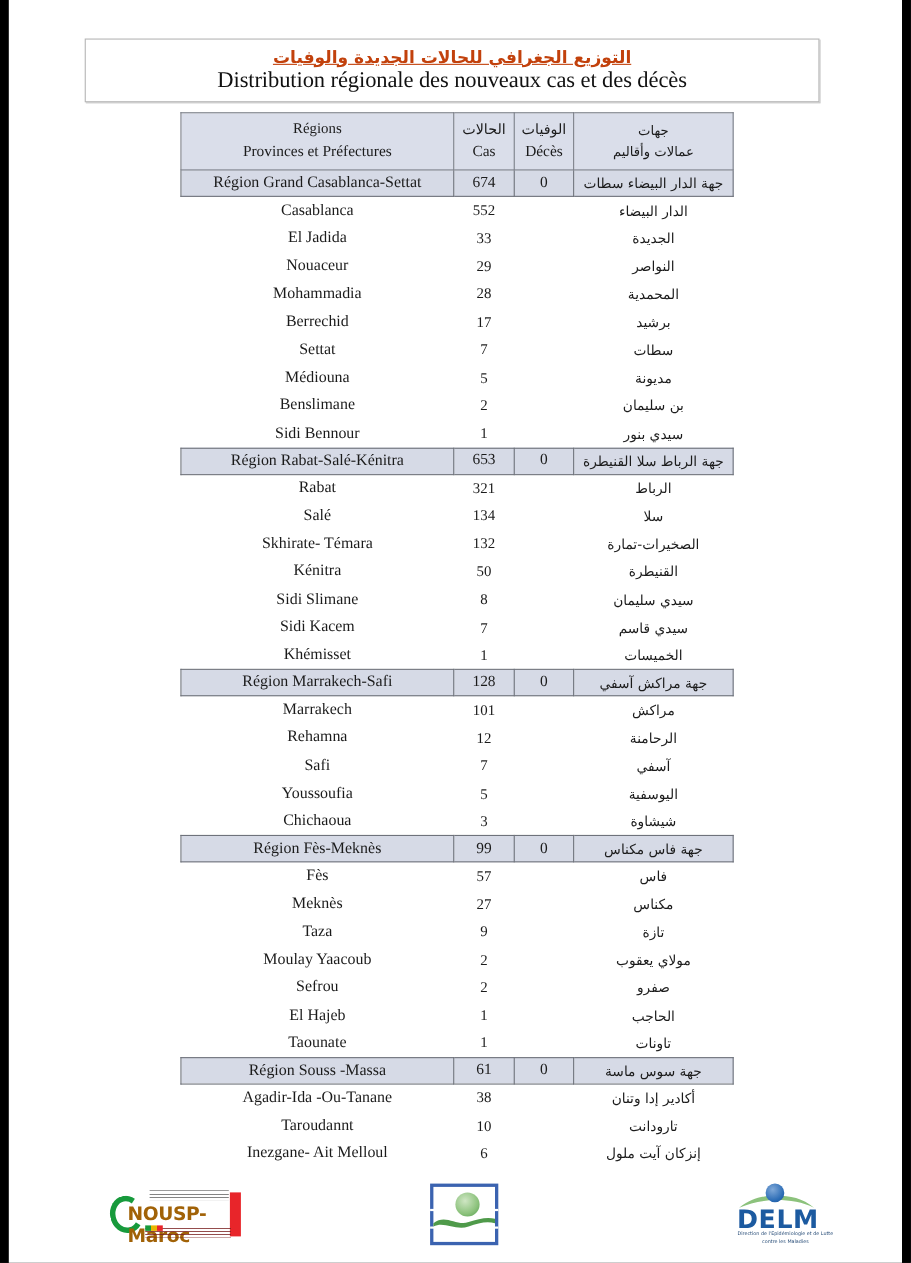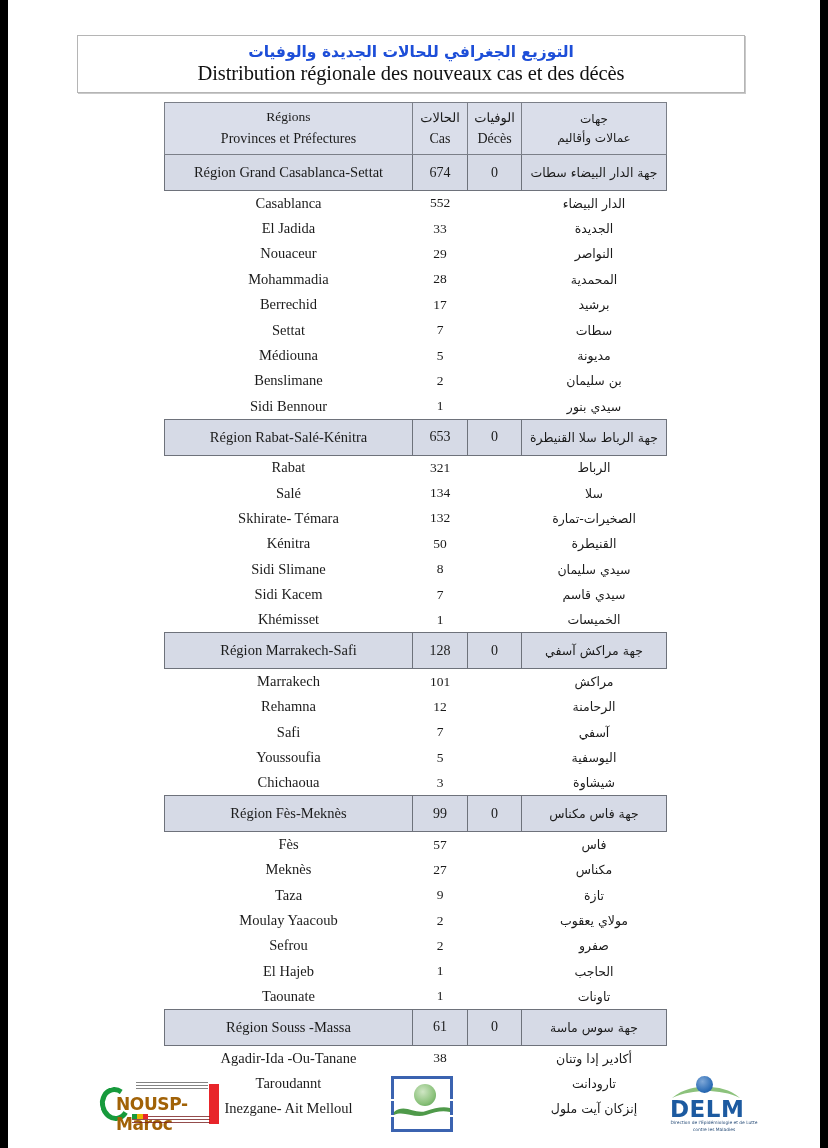--- a/index.html
+++ b/index.html
@@ -27,24 +27,25 @@
     box-shadow: 1px 1px 0 0 #c9c9c9;
     display: flex;
     flex-direction: column;
     align-items: center;
     justify-content: center;
   }
   #title-ar {
     font-family: "DejaVu Sans", sans-serif;
     font-size: 15.5px;
     font-weight: bold;
-    color: #1d4ed8;
+    color: #c2410c;
     direction: rtl;
     line-height: 1.25;
     margin-bottom: 0;
+    text-decoration: underline;
   }
   #title-fr {
     font-family: "Liberation Serif", serif;
     font-size: 20.5px;
     font-weight: normal;
     color: #111111;
     line-height: 1.15;
     letter-spacing: -0.1px;
   }
 
@@ -80,21 +81,21 @@
   }
   .hdr-line1 { font-size: 13.5px; line-height: 1.55; display: block; }
   .hdr-line2 { font-size: 14px;   line-height: 1.55; display: block; }
   .ar { font-family: Liberation Sans, sans-serif; direction: rtl; font-size: 13px; text-align: center; }
   .ar-b { font-family: "DejaVu Sans", sans-serif; direction: rtl; font-size: 12px; }
 
   
   tr.region td {
     background: #d6dae6;
     border: 1px solid #6e727b;
-    height: 36px;
+    height: 24px;
     text-align: center;
     vertical-align: middle;
     font-size: 14.5px;
   }
   tr.region td.ar-cell { font-size: 12.5px; }
 
   
   tr.prov td {
     background: #ffffff;
     border: none;

